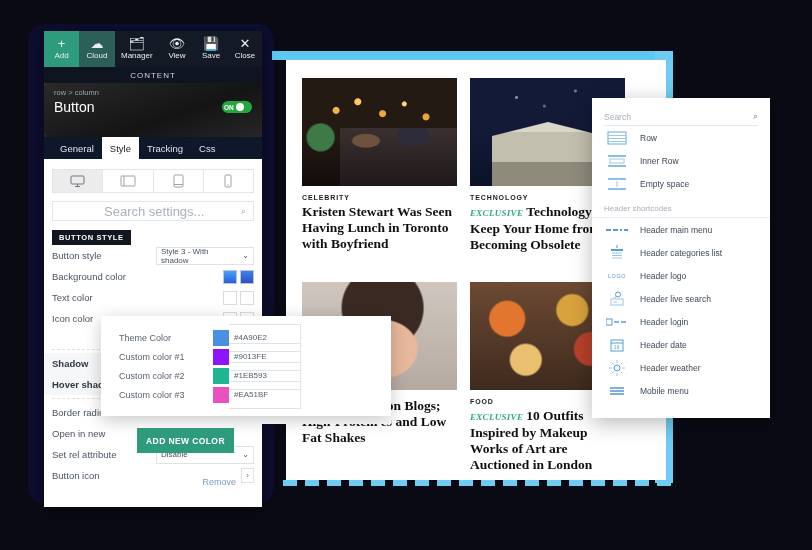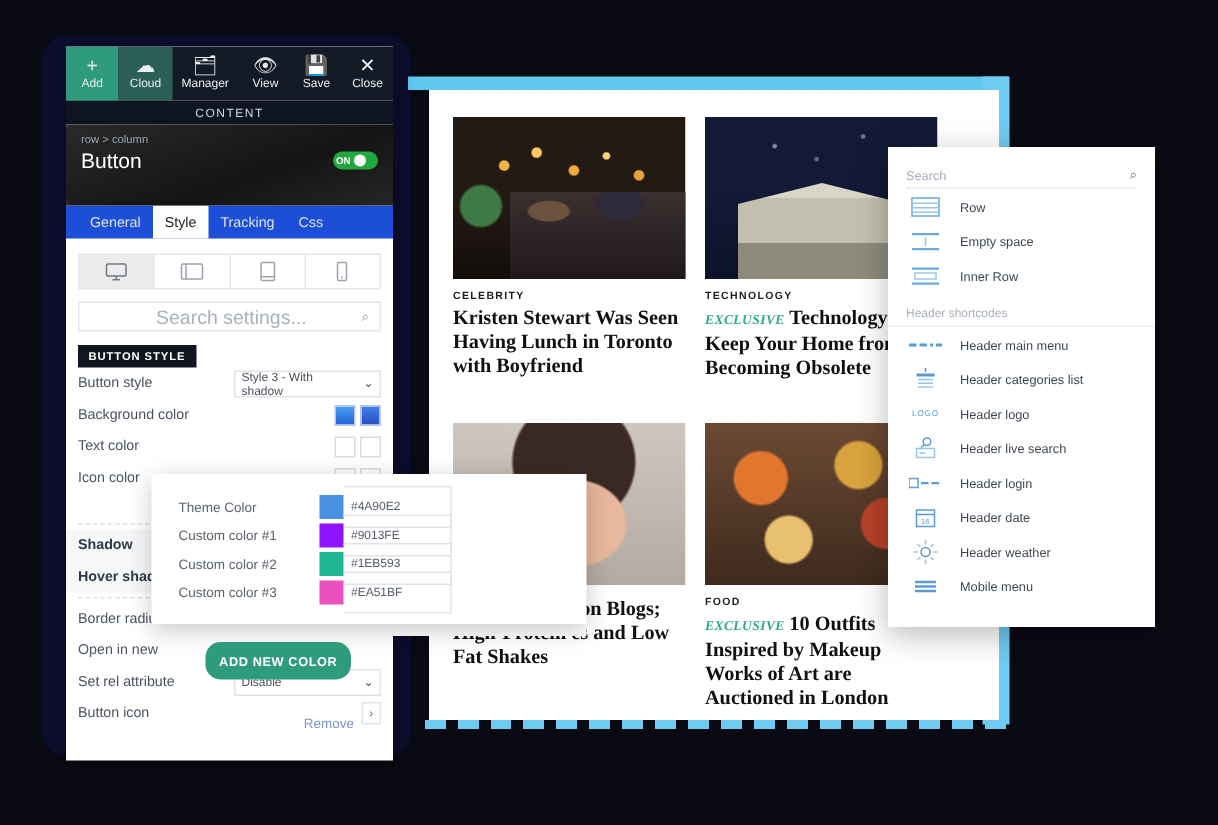--- a/index.html
+++ b/index.html
@@ -68,21 +68,21 @@
   #hero-title { color:#fff; font-size:14px; margin-top:2px; }
   #toggle {
     position:absolute; right:10px; top:18px;
     width:30px; height:12px; border-radius:7px; background:#23a83f;
     display:flex; align-items:center; justify-content:flex-start;
     padding:0 2px;
   }
   #toggle .lbl { color:#fff; font-size:6.5px; font-weight:bold; margin-right:2px; }
   #toggle .knob { width:8px; height:8px; border-radius:50%; background:#fff; }
 
-  #tabs { display:flex; background:#1d4ed8; height:22px; padding-left:8px; }
+  #tabs { display:flex; background:#0f172a; height:22px; padding-left:8px; }
   .tab {
     color:#dce4ec; font-size:9.5px; padding:0 8px;
     display:flex; align-items:center;
   }
   .tab.active { background:#fff; color:#222; }
 
   #device-row { display:flex; margin:10px 8px 0; border:1px solid #e2e5ea; }
   .dev { flex:1; height:22px; display:flex; align-items:center; justify-content:center;
          border-right:1px solid #e2e5ea; color:#7b8593; }
   .dev:last-child { border-right:none; }
@@ -283,36 +283,36 @@
           <line x1="1" y1="10.5" x2="19" y2="10.5" stroke="#9cc6e8"></line>
         </svg>
     </span>
     <span class="blabel">Row</span>
   </div>
 
   <div class="bitem">
     <span class="bico">
       <svg width="20" height="14" viewBox="0 0 20 14">
           <line x1="1" y1="2" x2="19" y2="2" stroke="#6aa8dd" stroke-width="1.5"></line>
+          <rect x="3" y="5" width="14" height="4" fill="none" stroke="#9cc6e8"></rect>
+          <line x1="1" y1="12" x2="19" y2="12" stroke="#6aa8dd" stroke-width="1.5"></line>
+        </svg>
+    </span>
+    <span class="blabel">Inner Row</span>
+  </div>
+
+  <div class="bitem">
+    <span class="bico">
+      <svg width="20" height="14" viewBox="0 0 20 14">
+          <line x1="1" y1="2" x2="19" y2="2" stroke="#6aa8dd" stroke-width="1.5"></line>
           <line x1="10" y1="4" x2="10" y2="10" stroke="#9cc6e8"></line>
           <line x1="1" y1="12" x2="19" y2="12" stroke="#6aa8dd" stroke-width="1.5"></line>
         </svg>
     </span>
     <span class="blabel">Empty space</span>
-  </div>
-
-  <div class="bitem">
-    <span class="bico">
-      <svg width="20" height="14" viewBox="0 0 20 14">
-          <line x1="1" y1="2" x2="19" y2="2" stroke="#6aa8dd" stroke-width="1.5"></line>
-          <rect x="3" y="5" width="14" height="4" fill="none" stroke="#9cc6e8"></rect>
-          <line x1="1" y1="12" x2="19" y2="12" stroke="#6aa8dd" stroke-width="1.5"></line>
-        </svg>
-    </span>
-    <span class="blabel">Inner Row</span>
   </div>
 
   <div class="bsec">Header shortcodes</div>
 
   <div class="bitem">
     <span class="bico">
       <svg width="22" height="8" viewBox="0 0 22 8">
           <line x1="0" y1="4" x2="5" y2="4" stroke="#5b9bd5" stroke-width="2"></line>
           <line x1="7" y1="4" x2="12" y2="4" stroke="#5b9bd5" stroke-width="2"></line>
           <line x1="14" y1="4" x2="16" y2="4" stroke="#5b9bd5" stroke-width="2"></line>
@@ -569,13 +569,13 @@
     <span class="cname">Custom color #2</span>
     <span class="cchip" style="background:#1EB593"></span>
     <span class="cval">#1EB593</span>
   </div>
   <div class="crow">
     <span class="cname">Custom color #3</span>
     <span class="cchip" style="background:#EA51BF"></span>
     <span class="cval">#EA51BF</span>
   </div>
 </div>
-<div id="add-new-color" style="position:absolute;left:119px;top:420px;border-radius:10px;">ADD NEW COLOR</div>
+<div id="add-new-color" style="position:absolute;left:119px;top:420px;">ADD NEW COLOR</div>
 
 </body></html>

